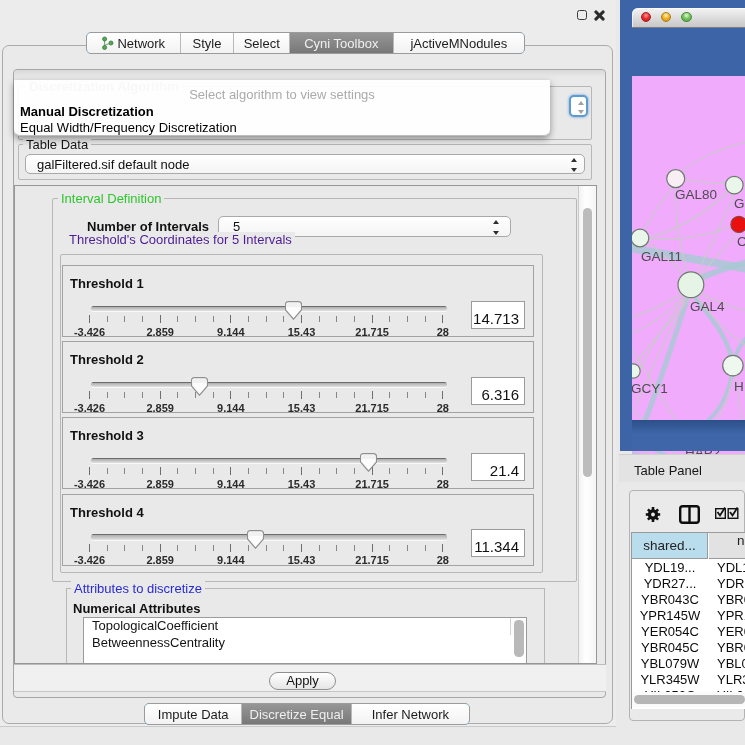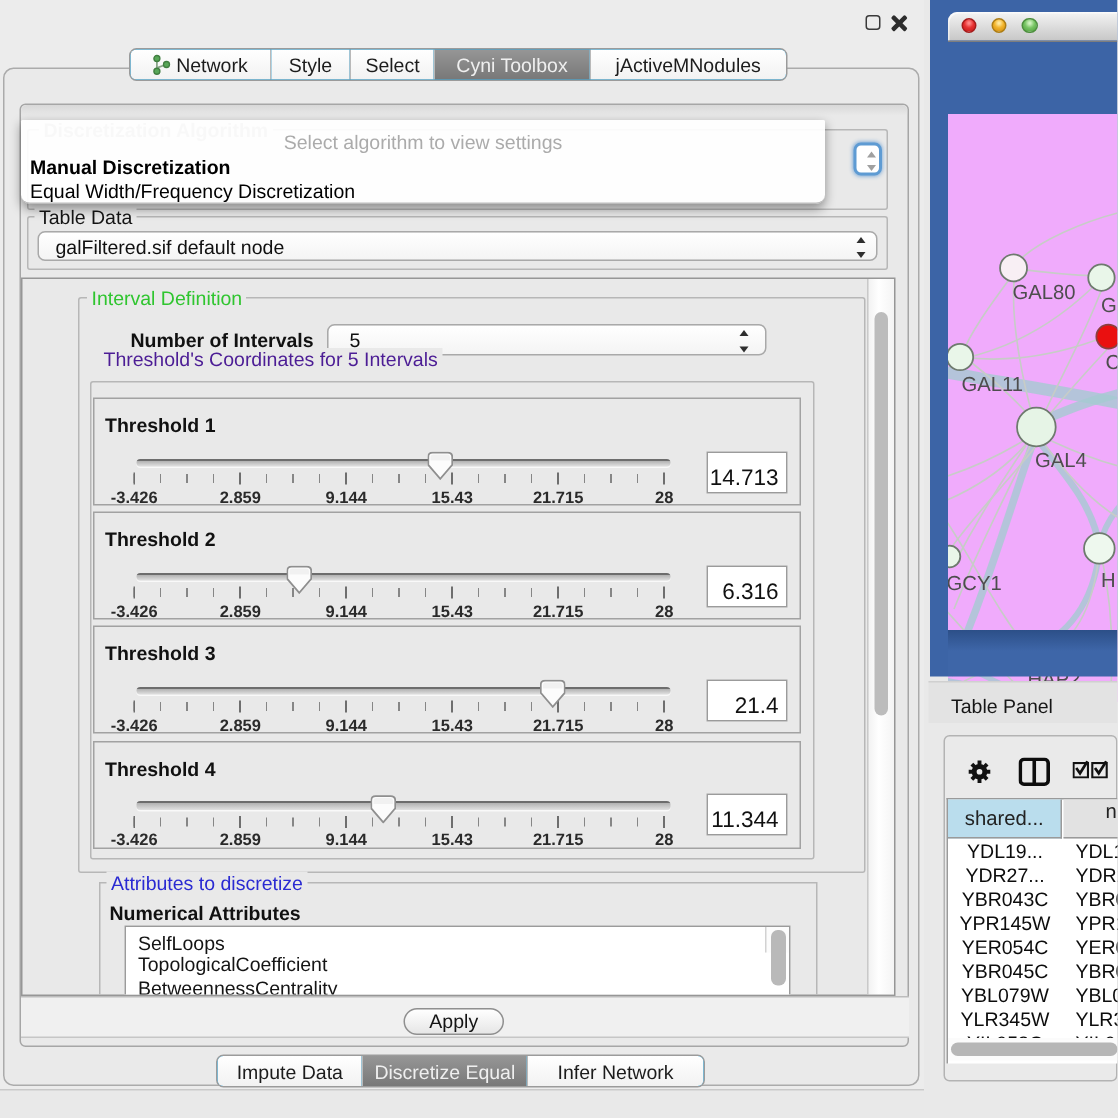--- a/index.html
+++ b/index.html
@@ -158,21 +158,20 @@
         </div>
     </div>
 
     <div class="abs grp" style="left:45px; top:68px; width:483px; height:319px;"></div>
     <div class="abs gtitle" style="left:51px; top:46px; color:#4c1d95;">Threshold's Coordinates for 5 Intervals</div>
 
     <div class="abs" style="left:51px; top:402px; width:479px; height:90px; border:1px solid #b7b7b7;"></div>
     <div class="abs gtitle" style="left:56px; top:395px; color:#2a2ad2;">Attributes to discretize</div>
     <div class="abs" style="left:58px; top:415px; font-size:13px; font-weight:bold; color:#111;">Numerical Attributes</div>
     <div class="abs" id="alist">
-      <div style="padding-top:3px;">SelfLoops</div>
       <div>TopologicalCoefficient</div>
       <div>BetweennessCentrality</div>
       <div id="agut">
           <div class="th"></div>
         </div>
     </div>
   <div class="tpanel" style="top: 79px;">
         <h4>Threshold 1</h4>
         <div class="track"></div>
         <div class="ticks"></div>

